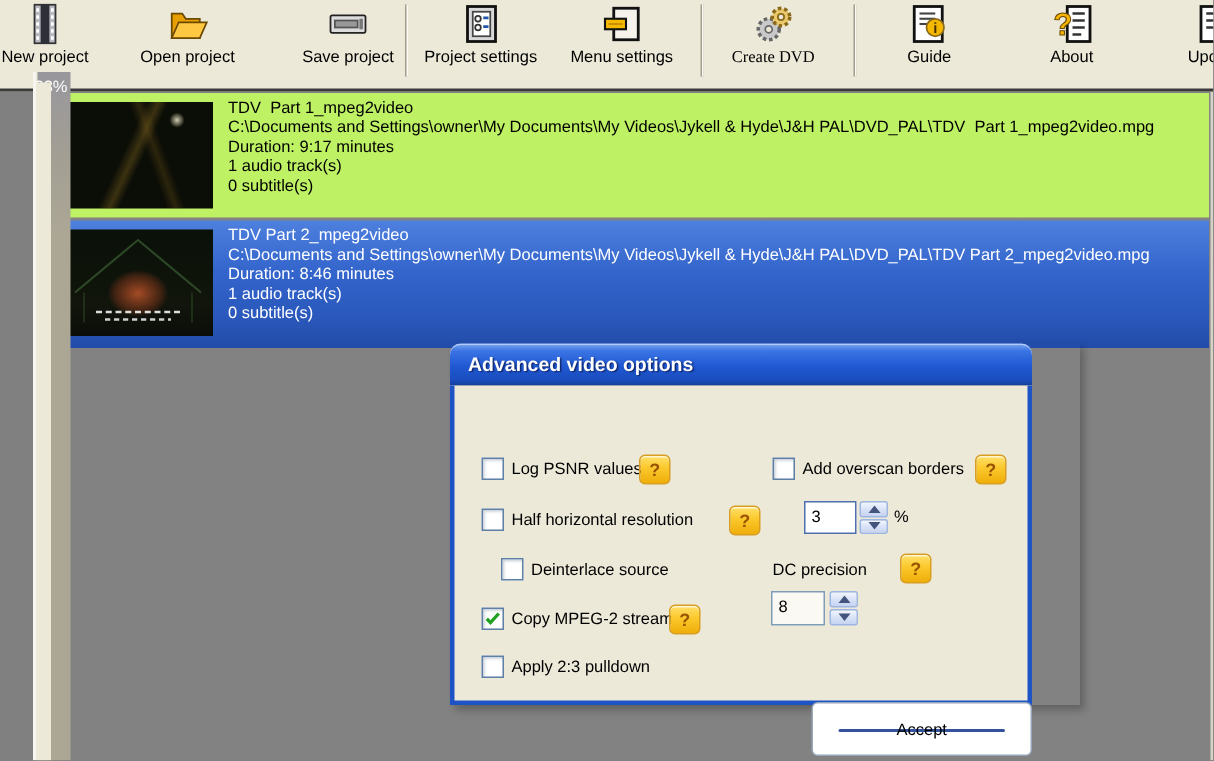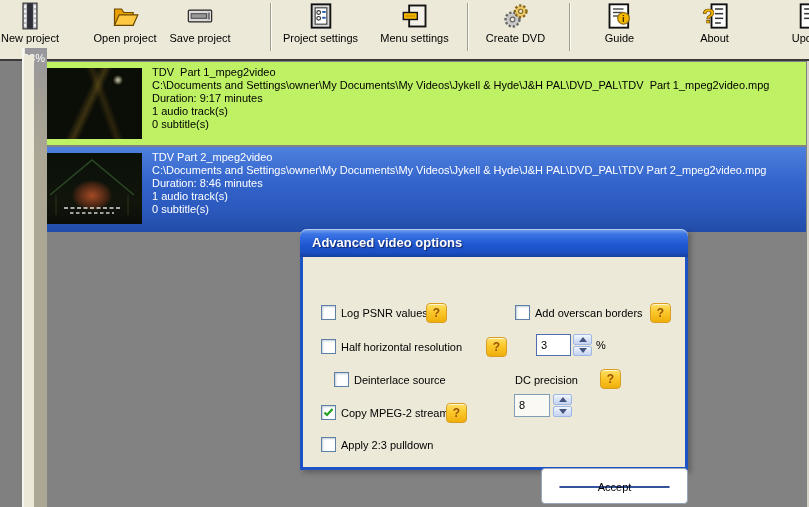--- a/index.html
+++ b/index.html
@@ -34,21 +34,21 @@
       linear-gradient(70deg,transparent 55%,rgba(120,92,25,.3) 60%,transparent 65%),
       #0B0D07;}
   .thumb2{background:
       radial-gradient(ellipse 26px 20px at 50% 60%,rgba(190,84,42,.85),rgba(100,45,22,.55) 60%,transparent 78%),
       linear-gradient(180deg,#0A1108 0%,#11150C 70%,#0B0E08 100%);}
   .thumb svg{position:absolute;left:0;top:0;}
   .vtext{position:absolute;left:116px;top:4px;right:4px;font-size:11px;line-height:13px;}
   .vline{white-space:pre;overflow:hidden;}
 
   
-  .dialog{position:absolute;left:300px;top:229px;width:388px;height:241px;z-index:10;
+  .dialog{position:absolute;left:300px;top:229px;width:420px;height:241px;z-index:10;
           box-shadow:3px 3px 5px rgba(0,0,0,.25);}
   .dlg-titlebar{position:absolute;left:0;top:0;width:388px;height:28px;border-radius:7px 7px 0 0;
       background:linear-gradient(180deg,#7DA7EF 0%,#3A74E4 18%,#2058D2 55%,#1A4EC0 85%,#153F9E 100%);
       box-shadow:inset 0 1px 0 rgba(255,255,255,.45);}
   .dlg-title{padding:6px 0 0 12px;font-size:13px;font-weight:bold;color:#FFF;
       text-shadow:1px 1px 1px rgba(10,20,70,.75);}
   .dlg-body{position:absolute;left:0;top:28px;width:382px;height:210px;background:#ECE9D8;
       border:3px solid #1E53C6;border-top:none;}
   .drow{position:absolute;display:flex;align-items:center;font-size:11px;color:#000;cursor:default;}
   .cb{position:relative;width:13px;height:13px;background:#FFF;border:1px solid #5E7FA6;margin-right:5px;
@@ -109,21 +109,21 @@
     <div class="tb-item" style="left:77px;width:96px;">
       <span class="tb-icon">
         <svg width="28" height="28" viewBox="0 0 24 24">
           <path d="M3 6 L3 20 L19 20 L19 9 L11 9 L9 6 Z" fill="#E8A000" stroke="#6B4A00"></path>
           <path d="M3 20 L7 11 L23 11 L19 20 Z" fill="#FFC843" stroke="#6B4A00"></path>
         </svg>
       </span>
       <span class="tb-label">Open project</span>
     </div>
 
-    <div class="tb-item" style="left:152px;width:96px;">
+    <div class="tb-item" style="left:184px;width:96px;">
       <span class="tb-icon">
         <svg width="28" height="28" viewBox="0 0 24 24">
           <rect x="2" y="7" width="20" height="10" rx="1" fill="#DCDCDC" stroke="#222"></rect>
           <rect x="4.5" y="10" width="13" height="4" fill="#999" stroke="#555"></rect>
           <rect x="18.5" y="9" width="2" height="6" fill="#777"></rect>
         </svg>
       </span>
       <span class="tb-label">Save project</span>
     </div>
 
@@ -149,21 +149,21 @@
           <rect x="7" y="3" width="14" height="18" fill="#F4F2EA" stroke="#111" stroke-width="1.6"></rect>
           <rect x="2" y="9" width="12" height="6" fill="#F5B800" stroke="#111" stroke-width="1.2"></rect>
           <line x1="4" y1="12" x2="12" y2="12" stroke="#C88F00" stroke-width="1.2"></line>
         </svg>
       </span>
       <span class="tb-label">Menu settings</span>
     </div>
 
     <div class="tb-sep" style="left:467px;"></div>
 
-    <div class="tb-item" style="left:468px;width:95px;">
+    <div class="tb-item" style="left:468px;width:95px;font-family:Liberation Serif, serif;">
       <span class="tb-icon">
         <svg width="28" height="28" viewBox="0 0 24 24">
           <circle cx="9" cy="15" r="6" fill="#C9C9C9" stroke="#666" stroke-width="2" stroke-dasharray="2 1.6"></circle>
           <circle cx="9" cy="15" r="2" fill="#ECE9D8" stroke="#666"></circle>
           <circle cx="16" cy="8" r="5" fill="#E9C96C" stroke="#8A6A1A" stroke-width="2" stroke-dasharray="2 1.6"></circle>
           <circle cx="16" cy="8" r="1.8" fill="#ECE9D8" stroke="#8A6A1A"></circle>
         </svg>
       </span>
       <span class="tb-label">Create DVD</span>
     </div>

